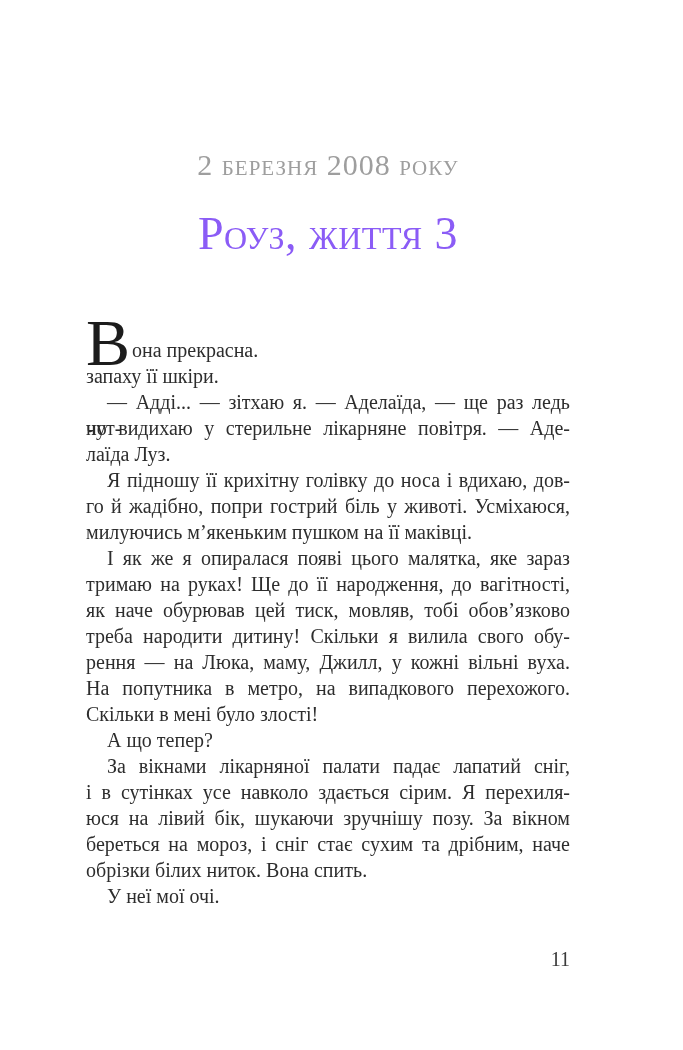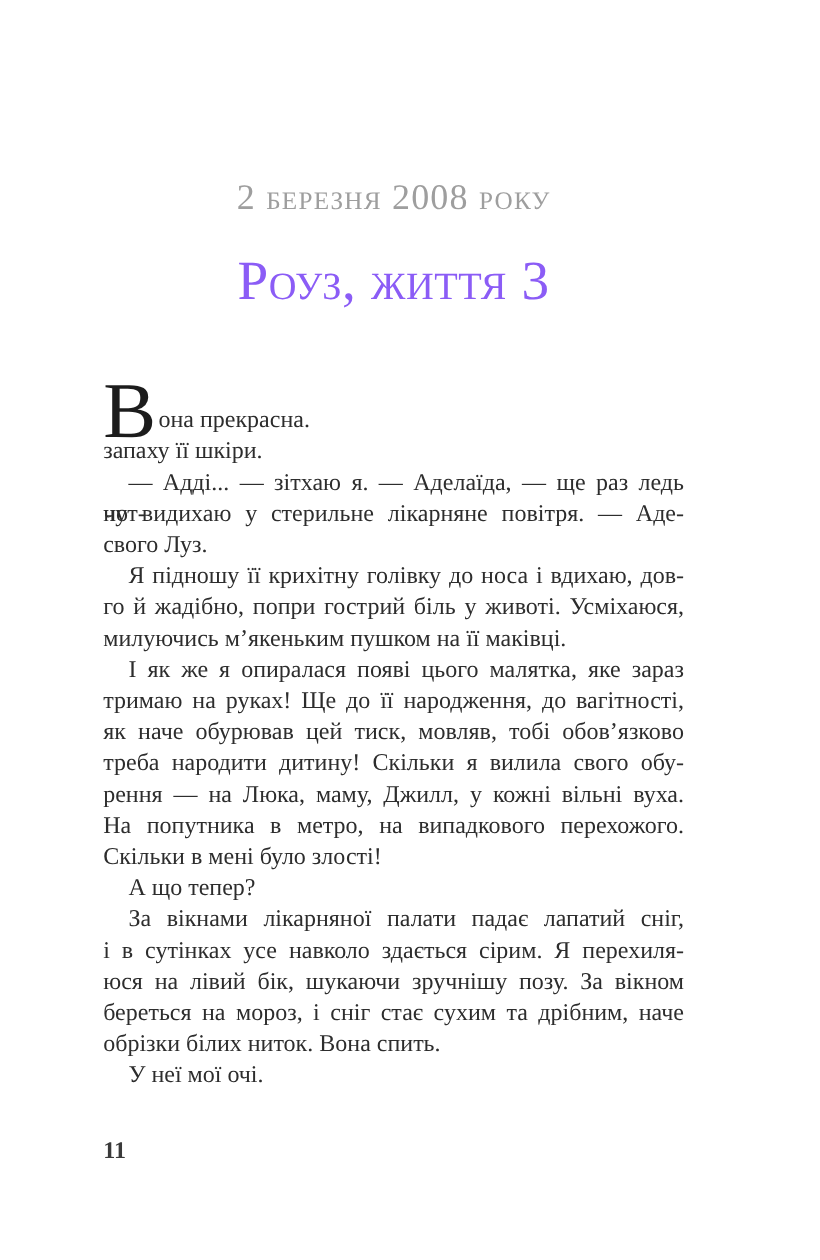--- a/index.html
+++ b/index.html
@@ -66,23 +66,22 @@
     font-size: 66px;
     line-height: 0;
     vertical-align: -8px;
     letter-spacing: 2px;
     color: #1c1c1c;
   }
   .page-number {
     margin-top: 37px;
     font-size: 20px;
     line-height: 26px;
-    text-align: left;
+    text-align: right;
     color: #3a3a3a;
-    font-weight: bold;
   }
 </style>
 </head>
 <body>
 
 <div class="page">
   <div class="content">
 
     <div class="date-heading">2 березня 2008 року</div>
 
@@ -91,21 +90,21 @@
     <div class="body-text" id="body-text">
         <div class="paragraph">
           <div class="line last dropcap-line"><span class="drop-cap">В</span><span>она прекрасна.</span></div>
         </div>
         <div class="paragraph">
           <div class="line last">запаху її шкіри.</div>
         </div>
         <div class="paragraph">
           <div class="line first">— Адді... — зітхаю я. — Аделаїда, — ще раз ледь чут-</div>
           <div class="line">но видихаю у стерильне лікарняне повітря. — Аде-</div>
-          <div class="line last">свого Луз.</div>
+          <div class="line last">лаїда Луз.</div>
         </div>
         <div class="paragraph">
           <div class="line first">Я підношу її крихітну голівку до носа і вдихаю, дов-</div>
           <div class="line">го й жадібно, попри гострий біль у животі. Усміхаюся,</div>
           <div class="line last">милуючись м’якеньким пушком на її маківці.</div>
         </div>
         <div class="paragraph">
           <div class="line first">І як же я опиралася появі цього малятка, яке зараз</div>
           <div class="line">тримаю на руках! Ще до її народження, до вагітності,</div>
           <div class="line">як наче обурював цей тиск, мовляв, тобі обов’язково</div>

